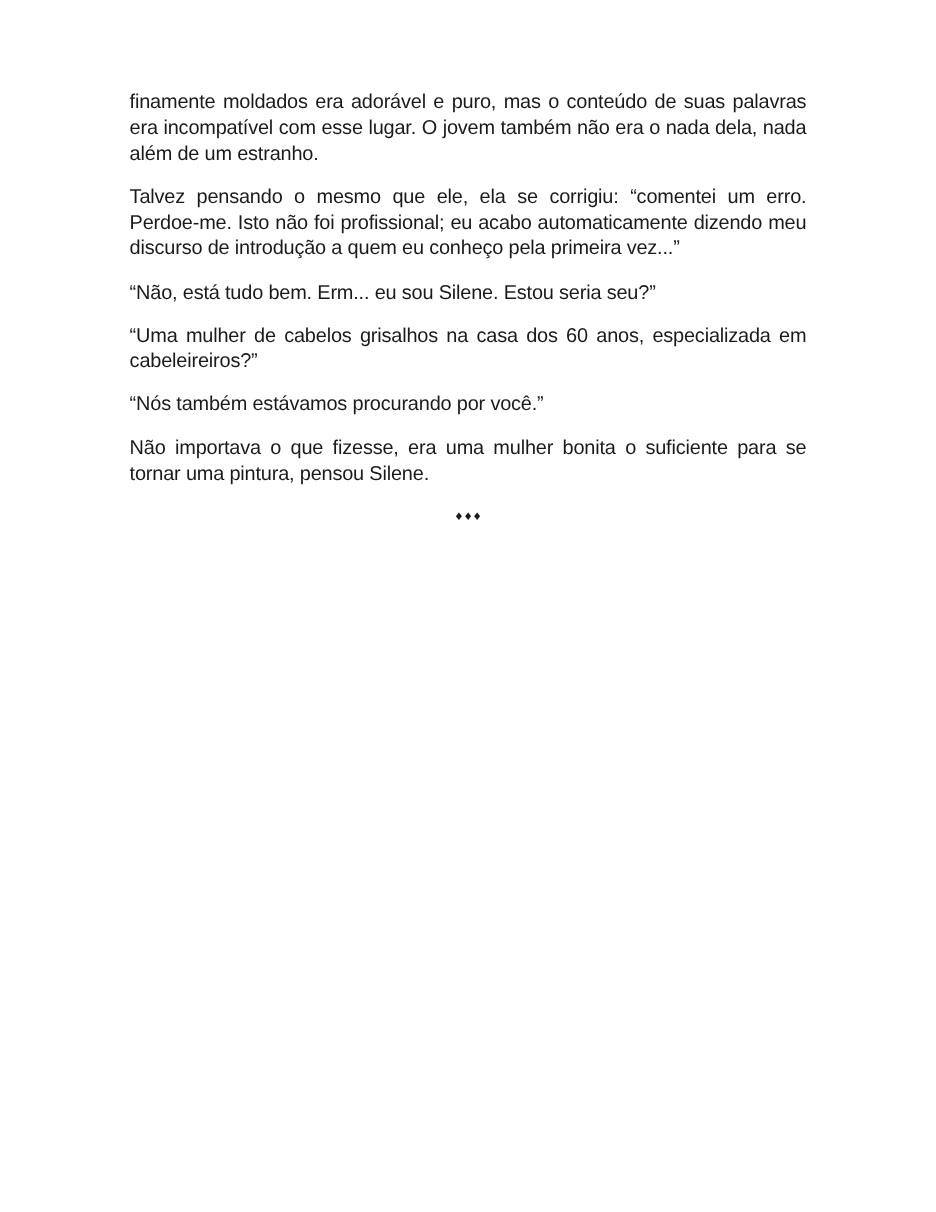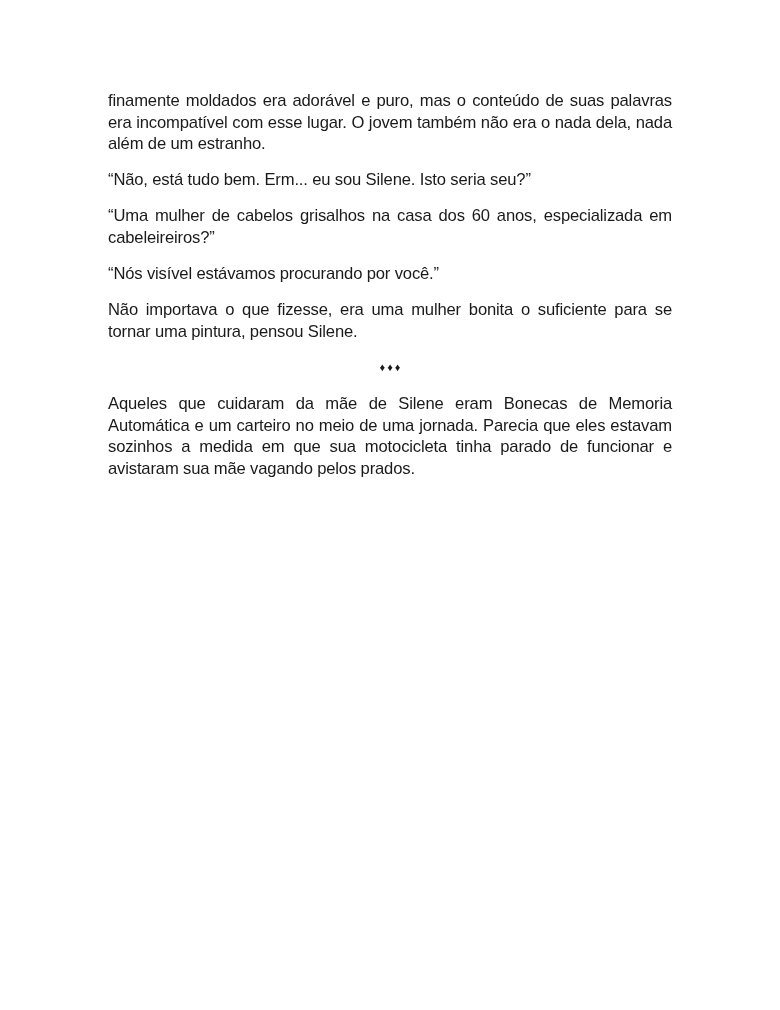--- a/index.html
+++ b/index.html
@@ -9,21 +9,21 @@
     }
     body {
       width: 780px;
       height: 1010px;
       position: relative;
       overflow: hidden;
     }
     .page {
       position: absolute;
       left: 108px;
-      top: 90px;
+      top: 74px;
       width: 564px;
       font-family: "Liberation Sans", sans-serif;
       font-size: 16.6px;
       line-height: 21.6px;
       color: #1a1a1a;
       letter-spacing: -0.15px;
     }
     .page p {
       margin: 0 0 14.5px 0;
       text-align: justify;
@@ -39,19 +39,19 @@
       margin: 0 0 14.5px 0;
       letter-spacing: 2px;
       padding-left: 2px;
     }
   </style>
 </head>
 <body>
 
 <div class="page">
   <p>finamente moldados era adorável e puro, mas o conteúdo de suas palavras era incompatível com esse lugar. O jovem também não era o nada dela, nada além de um estranho.</p>
-  <p>“Não, está tudo bem. Erm... eu sou Silene. Isto seria seu?”</p>
+  <p>Talvez pensando o mesmo que ele, ela se corrigiu: “comentei um erro. Perdoe-me. Isto não foi profissional; eu acabo automaticamente dizendo meu discurso de introdução a quem eu conheço pela primeira vez...”</p>
+  <p>“Não, está tudo bem. Erm... eu sou Silene. Estou seria seu?”</p>
   <p>“Uma mulher de cabelos grisalhos na casa dos 60 anos, especializada em cabeleireiros?”</p>
-  <p>“Nós visível estávamos procurando por você.”</p>
+  <p>“Nós também estávamos procurando por você.”</p>
   <p>Não importava o que fizesse, era uma mulher bonita o suficiente para se tornar uma pintura, pensou Silene.</p>
   <div class="separator">♦♦♦</div>
-  <p>Aqueles que cuidaram da mãe de Silene eram Bonecas de Memoria Automática e um carteiro no meio de uma jornada. Parecia que eles estavam sozinhos a medida em que sua motocicleta tinha parado de funcionar e avistaram sua mãe vagando pelos prados.</p>
 </div>
 
 </body></html>

